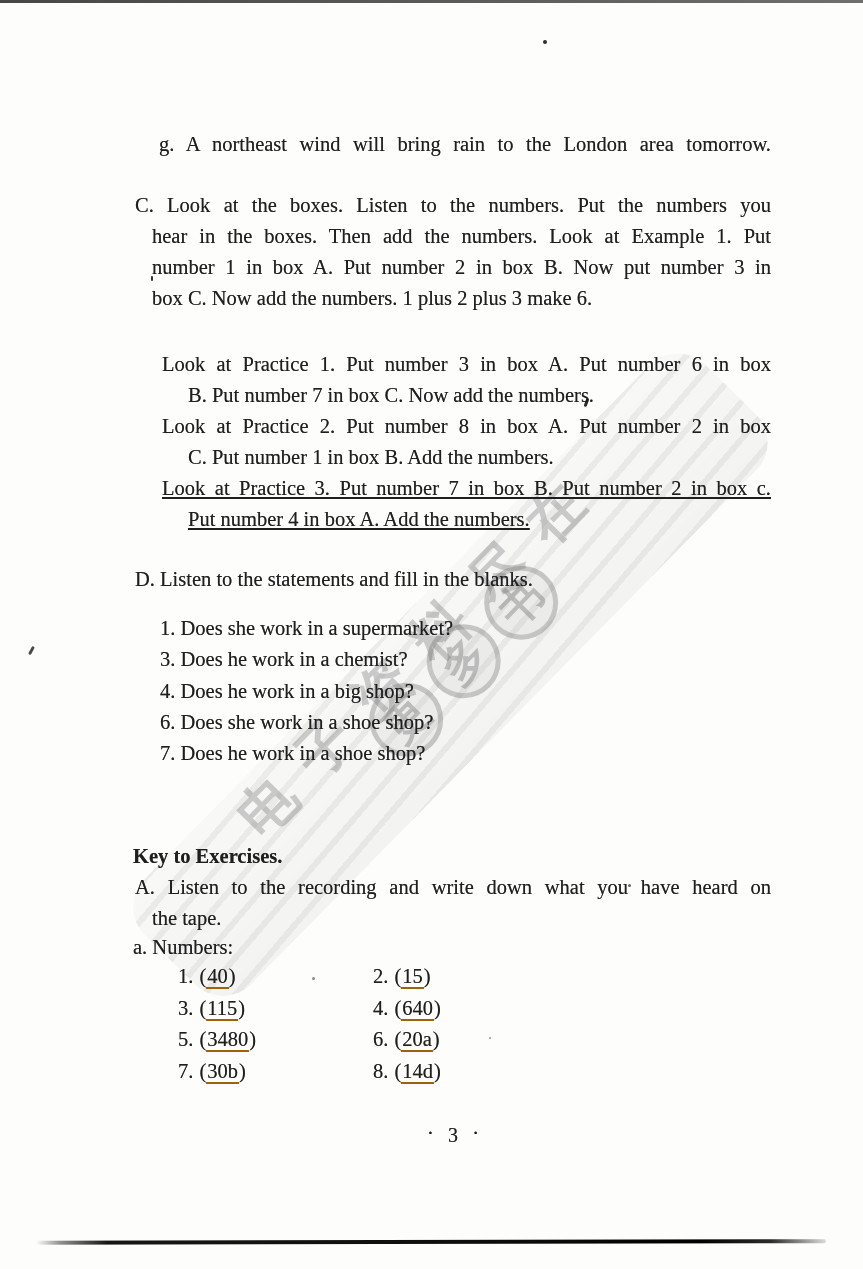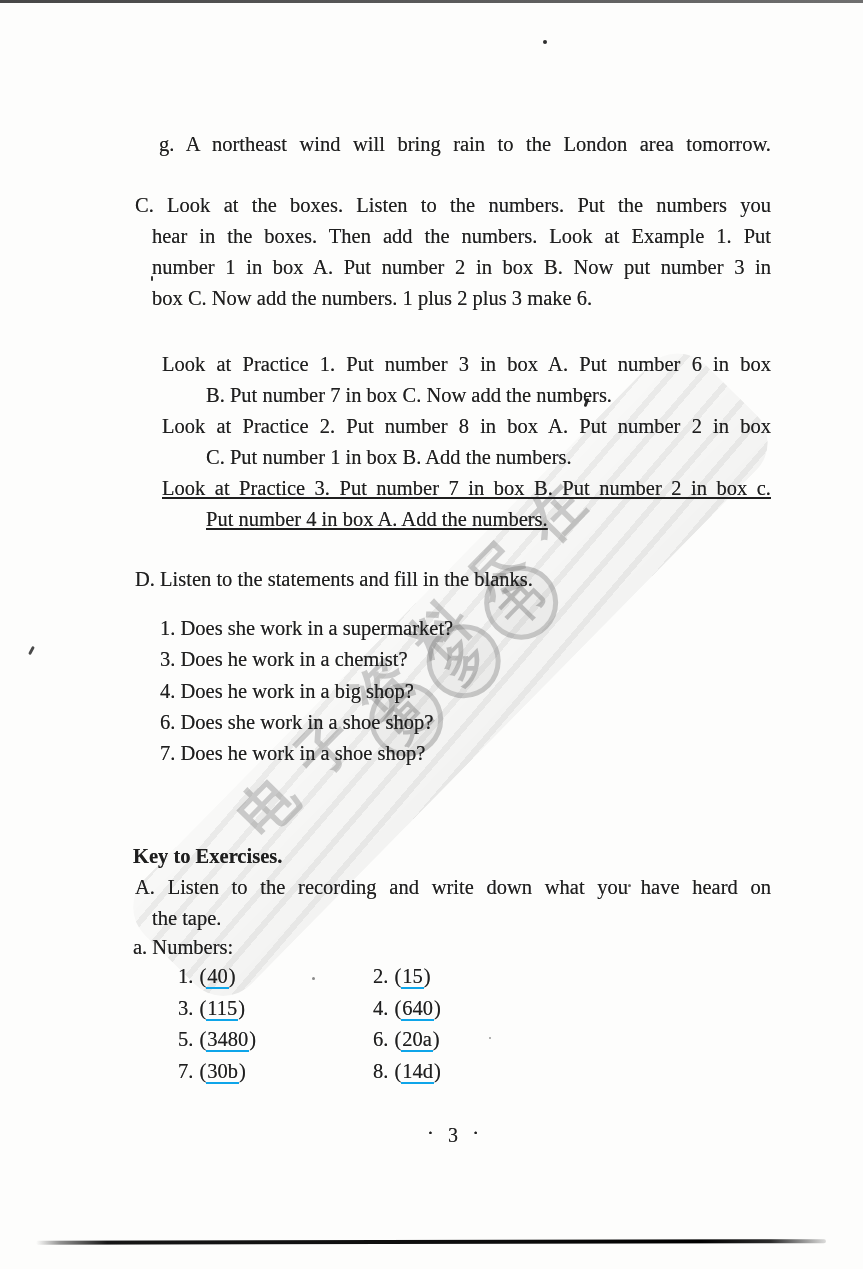--- a/index.html
+++ b/index.html
@@ -7,21 +7,21 @@
     position:relative; width:863px; height:1269px; margin:0 auto;
     background:#fdfdfc; overflow:hidden;
     font-family:"Liberation Serif","DejaVu Serif",serif;
     color:#1f1f1f; font-size:20.5px; line-height:31px;
   }
   .page * { box-sizing:border-box; }
   .abs { position:absolute; }
   .txt { text-shadow:0 0 0.5px rgba(0,0,0,0.55); }
   .jl  { text-align:justify; text-align-last:justify; }
   .ind { margin-left:17px; }
-  .ind2{ margin-left:44px; }
+  .ind2{ margin-left:26px; }
   .bold{ font-weight:bold; }
 
   
   .top-edge { left:0; top:0; width:863px; height:3px;
     background:linear-gradient(90deg,#474747,#5c5c5c 55%,#6f6f6f); }
   .bottom-rule { left:36px; top:1240px; width:790px; height:4px;
     transform:rotate(-0.12deg); border-radius:2px;
     background:linear-gradient(90deg, rgba(17,17,17,0) 0%, rgba(17,17,17,0.45) 3%,
       #161616 9%, #0c0c0c 60%, #000 84%, #2b2b2b 93%, rgba(30,30,30,0.15) 100%); }
   .speck { border-radius:50%; background:#444; }
@@ -40,21 +40,21 @@
   .wm-seal { width:74px; height:74px; margin-right:8px; border-radius:50%;
     border:5px solid rgba(110,110,110,0.30); display:flex; align-items:center;
     justify-content:center; font-size:44px; font-weight:bold;
     color:rgba(110,110,110,0.38); background:rgba(150,150,150,0.10); }
 
   .content { position:absolute; inset:0; z-index:2; }
 
   
   .answers { display:grid; grid-template-columns:195px 210px; line-height:31.5px; }
   .answer-label { margin-right:6px; }
-  .ans-underline { border-bottom:2px solid #0ea5e9; padding:0 1px; }
+  .ans-underline { border-bottom:2px solid #a16207; padding:0 1px; }
 
   .pager { text-align:center; font-size:20px; }
   .pager .dot { display:inline-block; margin:0 14px; transform:translateY(-2px);
     font-size:22px; }
 </style>
 </head>
 <body>
 
 <div class="page">
 

